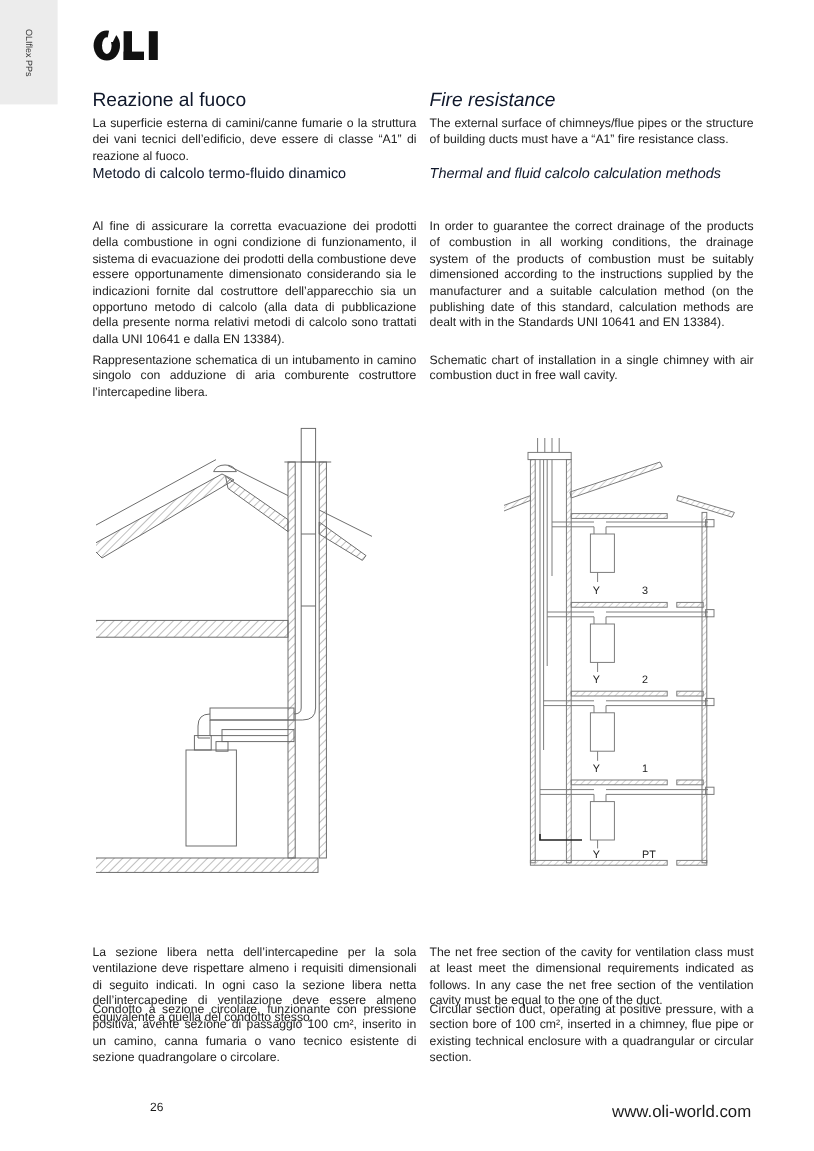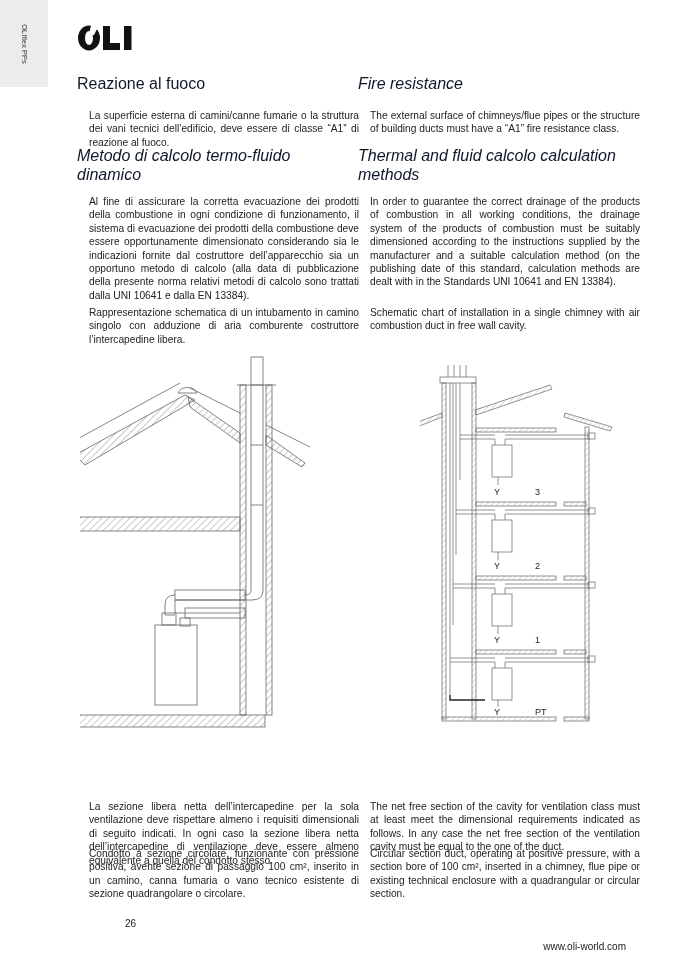--- a/index.html
+++ b/index.html
@@ -7,31 +7,31 @@
          font-family:"Liberation Sans", sans-serif; color:#1a1a1a; }
   .side-strip { position:absolute; left:0; top:0; width:48px; height:87px; background:#ececec; }
   .side-strip span { position:absolute; left:24px; top:44px; transform:translate(-50%,-50%) rotate(90deg);
          font-size:7.5px; color:#333; white-space:nowrap; }
   .logo { position:absolute; left:77px; top:24px; height:28px; }
   .col { position:absolute; width:270px; }
   .col-left { left:77px; }
   .col-right { left:358px; }
   h2 { font-weight:normal; margin:0; color:#0f172a; }
   .h-it { font-style:italic; }
-  p { margin:12px; font-size:10.2px; line-height:13.4px; text-align:justify; color:#222; }
+  p { margin:0; font-size:10.2px; line-height:13.4px; text-align:justify; color:#222; }
   .it { }
   .t1 { position:absolute; top:74px; font-size:16px; line-height:20px; }
   .p1 { position:absolute; top:97px; }
-  .t2 { position:absolute; top:146px; font-size:16px; line-height:19px;font-style:italic; }
+  .t2 { position:absolute; top:135px; font-size:12px; line-height:19px; }
   .p2 { position:absolute; top:183px; }
   .p3 { position:absolute; top:294px; }
   .p4 { position:absolute; top:788px; }
   .p5 { position:absolute; top:835px; }
   .footer-page { position:absolute; left:77px; top:918px; font-size:10px;margin-left:48px; }
-  .footer-url { position:absolute; right:52px; top:918px; font-size:10px;margin-top:23px; }
+  .footer-url { position:absolute; right:52px; top:918px; font-size:14px; }
   svg.dia { position:absolute; }
 </style>
 </head>
 <body>
 
 <div class="side-strip">
   <span>OLIflex PPs</span>
 </div>
 
 <svg class="logo" viewBox="0 0 62 28" width="62" height="28">

